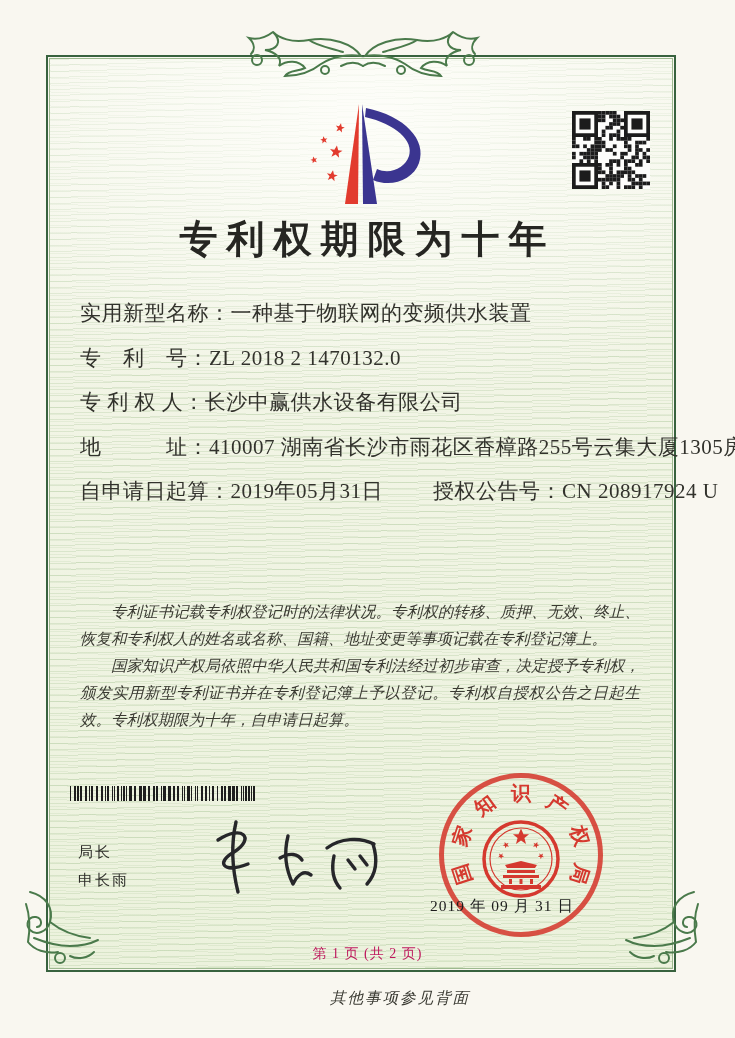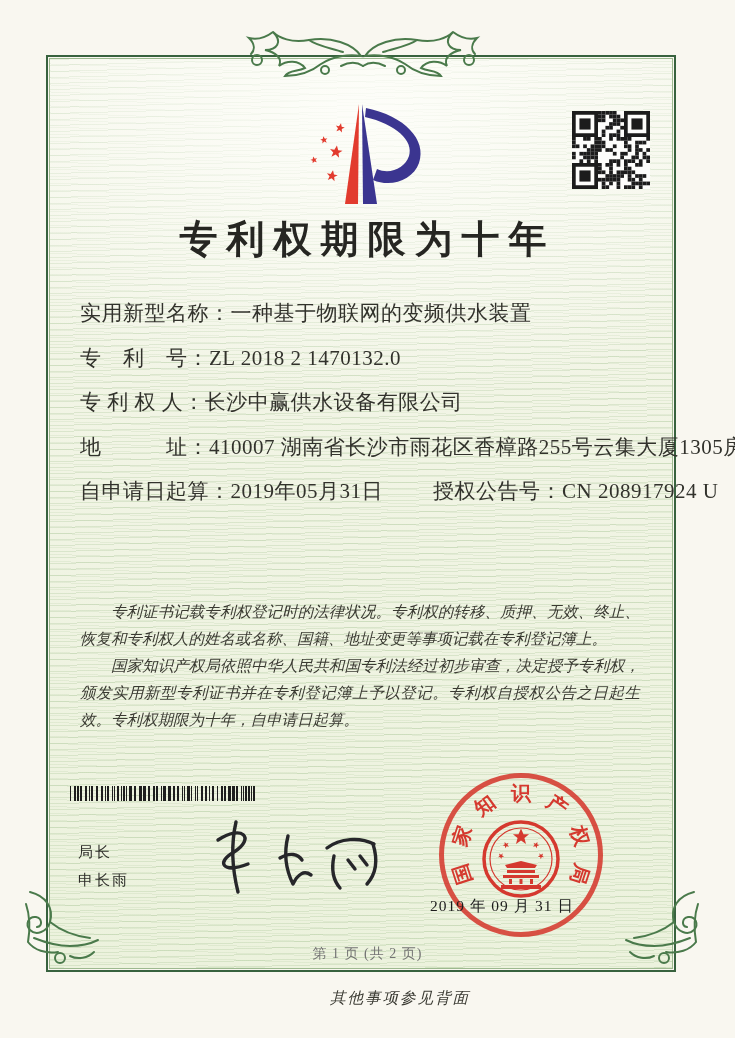--- a/index.html
+++ b/index.html
@@ -64,21 +64,21 @@
   .seal-char{
     position:absolute; left:50%; top:50%; width:22px; height:22px; margin:-11px 0 0 -11px;
     font-size:20px; font-weight:bold; color:#d43026; text-align:center; line-height:22px;
   }
   .emblem{position:absolute; left:50%; top:50%; width:84px; height:96px; margin:-44px 0 0 -42px;}
   .emb{fill:#d43026;}
   .seal-date{
     position:absolute; left:430px; top:896px; width:170px;
     font-size:15.5px; color:#1d1d1d; letter-spacing:1px; white-space:nowrap;
   }
-  .page-indicator{position:absolute; left:0; top:945px; width:735px; text-align:center; font-size:14px; color:#737373; letter-spacing:1px;}
+  .page-indicator{position:absolute; left:0; top:945px; width:735px; text-align:center; font-size:14px; color:#be185d; letter-spacing:1px;}
   .back-note{position:absolute; left:0; top:988px; width:800px; text-align:center; font-size:15.5px; font-style:italic; color:#3a3a32; letter-spacing:2px;}
   .star{fill:#e23b2e;}
 </style>
 </head>
 <body>
 
 <div class="page">
 
   <div class="frame">
     <div class="frame-inner"></div>

